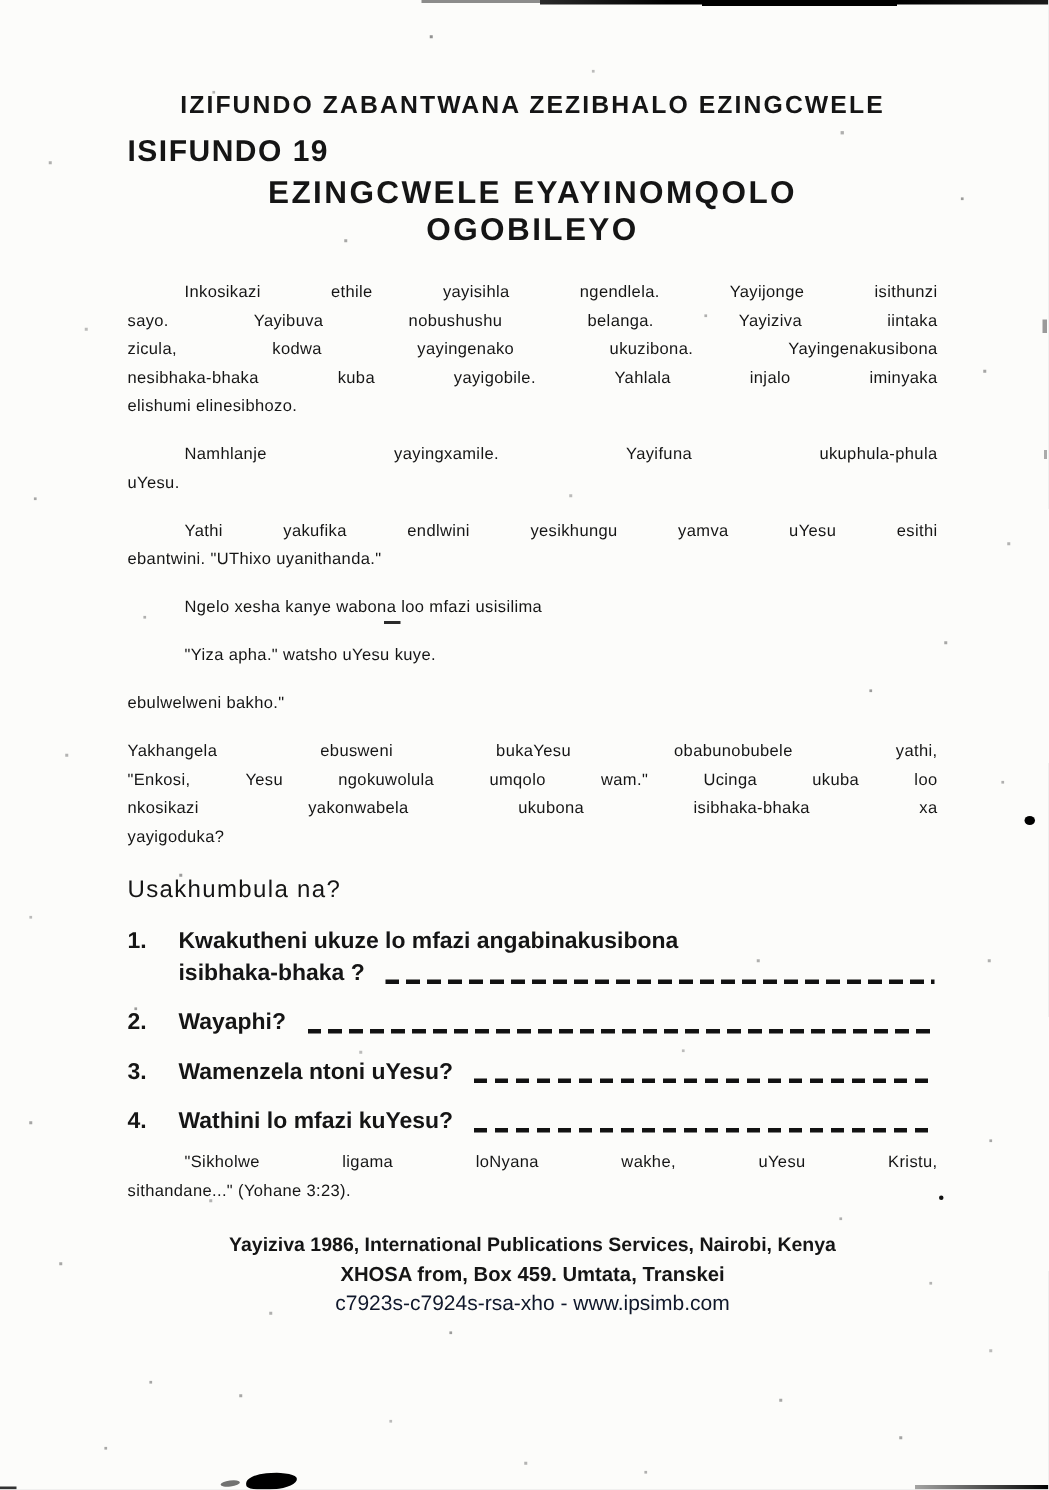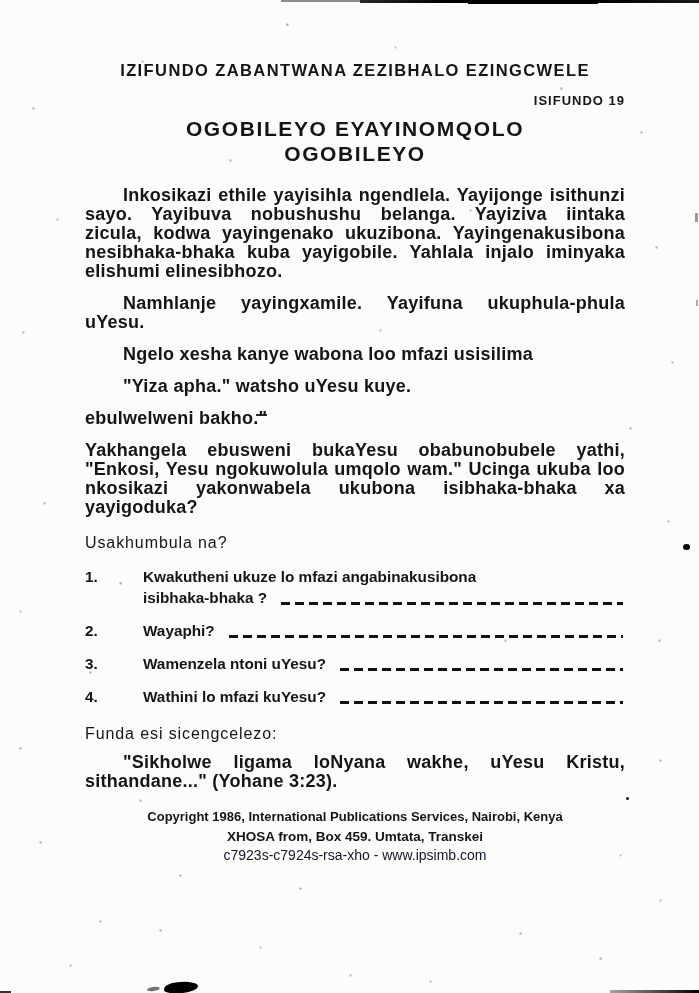--- a/index.html
+++ b/index.html
@@ -4,36 +4,36 @@
 <style>
   html,body{margin:0;padding:0;background:#e8e8e6;}
   .page{
     position:relative;width:699px;height:993px;background:#fcfcfa;
     font-family:"Liberation Sans","DejaVu Sans",sans-serif;color:#151515;
     overflow:hidden;margin:0 auto;
   }
   .content{position:absolute;left:85px;top:60px;width:540px;}
   
   .series{font-size:16.5px;font-weight:700;letter-spacing:1.4px;text-align:center;line-height:20px;white-space:nowrap;}
-  .lesson{font-size:13px;font-weight:700;letter-spacing:1px;text-align:right;line-height:18px;margin-top:12px;}
+  .lesson{font-size:20px;font-weight:700;letter-spacing:1px;text-align:left;line-height:18px;margin-top:12px;}
   .title{font-size:21px;font-weight:800;letter-spacing:1.6px;text-align:center;line-height:25px;margin-top:6px;}
   
-  .para{margin:13px 0 0;font-size:18px;font-weight:700;line-height:19px;letter-spacing:.25px;}
+  .para{margin:13px 0 0;font-size:11px;font-weight:400;line-height:19px;letter-spacing:.25px;}
   .p-first{margin-top:20px;}
   .line{text-align:justify;text-align-last:justify;}
   .line.last{text-align-last:left;}
   .line.ind{text-indent:38px;}
   
   .heading{margin:15px 0 0;font-size:16px;font-weight:400;letter-spacing:.9px;line-height:22px;}
   .rhead{margin-top:16px;}
   
   .question{margin-top:12px;font-size:15.3px;font-weight:700;}
   .q-row{display:flex;line-height:21px;}
   .q-num{width:34px;flex:none;}
-  .q-text{white-space:nowrap;margin-left:24px;}
+  .q-text{white-space:nowrap;}
   .q-cont{padding-left:34px;}
   .answer-line{
     flex:1;height:3px;align-self:flex-end;margin:0 2px 3px 14px;
     background:repeating-linear-gradient(90deg,#121212 0 9px,transparent 9px 14px);
   }
   
   .verse{margin-top:8px;}
   
   .footer{margin-top:16px;text-align:center;}
   .f1{font-size:13px;font-weight:700;line-height:19.5px;}
@@ -100,37 +100,41 @@
   <div class="art art-bottom-left"></div>
   <div class="art art-right-tick1"></div>
   <div class="art art-right-tick2"></div>
   <div class="art art-q4-dot"></div>
 
   <div class="content">
 
     <div class="series">IZIFUNDO ZABANTWANA ZEZIBHALO EZINGCWELE</div>
     <div class="lesson">ISIFUNDO 19</div>
     <div class="title">
-      <div>OGOBILEYO EYAYINOMQOLO</div>
+      <div>EZINGCWELE EYAYINOMQOLO</div>
       <div>OGOBILEYO</div>
     </div>
 
     <div class="para p-first">
       <div class="line ind">Inkosikazi ethile yayisihla ngendlela. Yayijonge isithunzi</div>
       <div class="line">sayo. Yayibuva nobushushu belanga. Yayiziva iintaka</div>
       <div class="line">zicula, kodwa yayingenako ukuzibona. Yayingenakusibona</div>
       <div class="line">nesibhaka-bhaka kuba yayigobile. Yahlala injalo iminyaka</div>
       <div class="line last">elishumi elinesibhozo.</div>
     </div>
 
     <div class="para">
       <div class="line ind">Namhlanje yayingxamile. Yayifuna ukuphula-phula</div>
       <div class="line last">uYesu.</div>
     </div>
 
+    <div class="para">
+      <div class="line ind">Yathi yakufika endlwini yesikhungu yamva uYesu esithi</div>
+      <div class="line last">ebantwini. "UThixo uyanithanda."</div>
+    </div>
 
     <div class="para">
       <div class="line ind last">Ngelo xesha kanye wabona loo mfazi usisilima</div>
     </div>
 
     <div class="para">
       <div class="line ind last">"Yiza apha." watsho uYesu kuye.</div>
     </div>
 
     <div class="para">
@@ -174,27 +178,26 @@
     </div>
 
     <div class="question">
       <div class="q-row">
         <span class="q-num">4.</span>
         <span class="q-text">Wathini lo mfazi kuYesu?</span>
         <span class="answer-line"></span>
       </div>
     </div>
 
-    <h2 class="heading rhead">Funda esi sicengcelezo:</h2>
 
     <div class="para verse">
       <div class="line ind">"Sikholwe ligama loNyana wakhe, uYesu Kristu,</div>
       <div class="line last">sithandane..." (Yohane 3:23).</div>
     </div>
 
     <div class="footer">
-      <div class="f1">Copyright 1986, International Publications Services, Nairobi, Kenya</div>
+      <div class="f1">Yayiziva 1986, International Publications Services, Nairobi, Kenya</div>
       <div class="f3">XHOSA from, Box 459. Umtata, Transkei</div>
       <div class="f4">c7923s-c7924s-rsa-xho - www.ipsimb.com</div>
     </div>
 
   </div>
 </div>
 
 </body></html>

